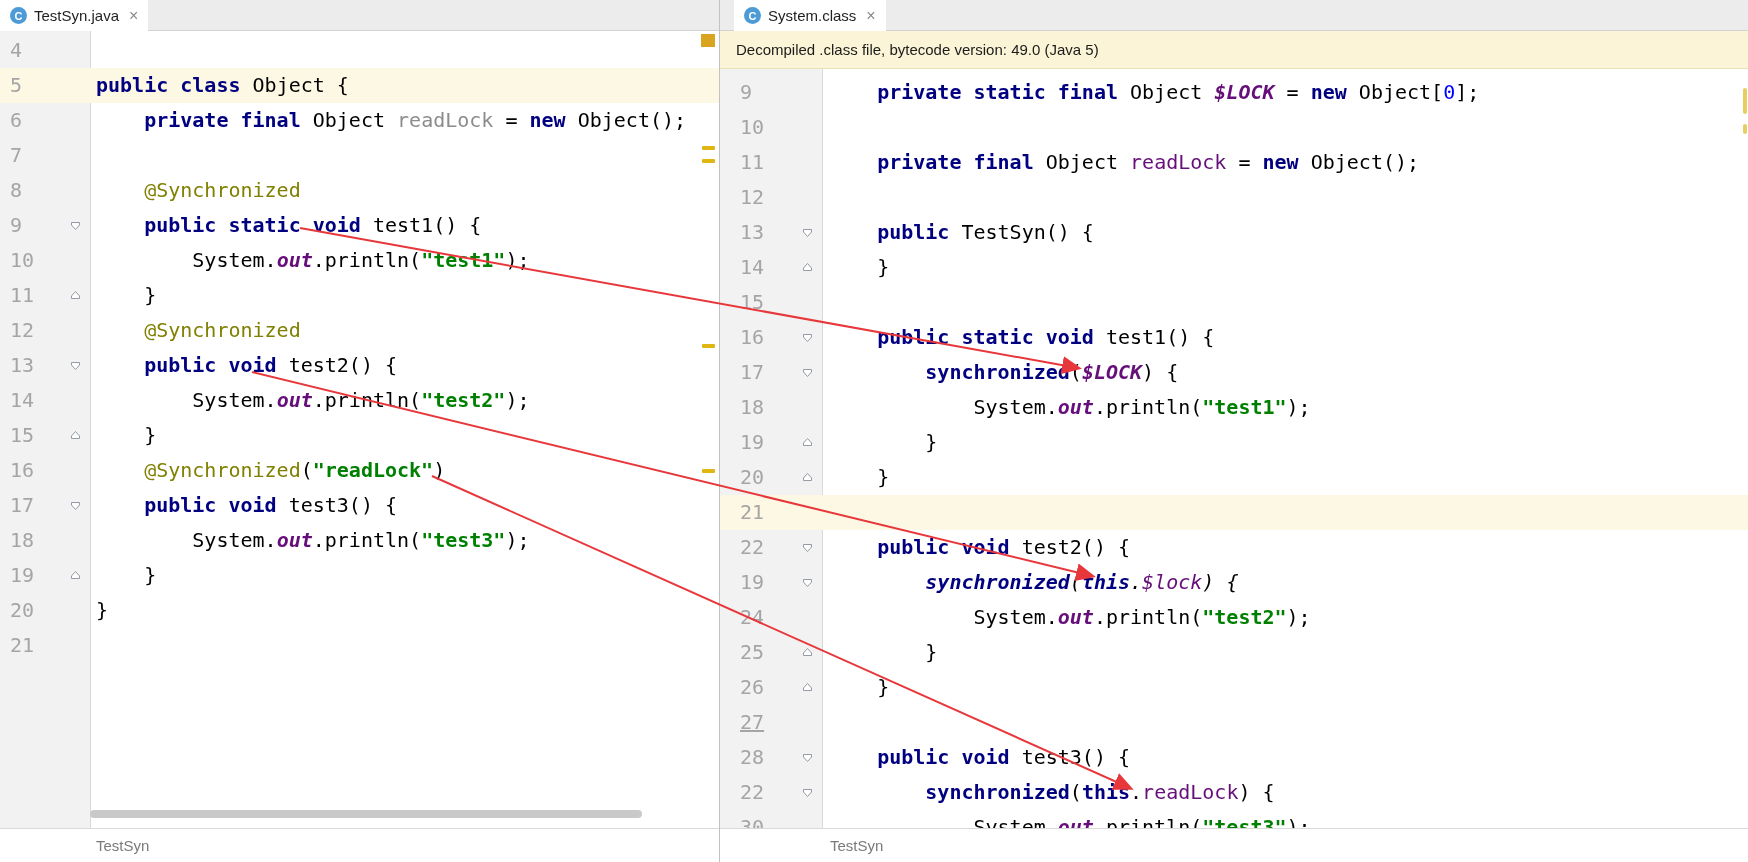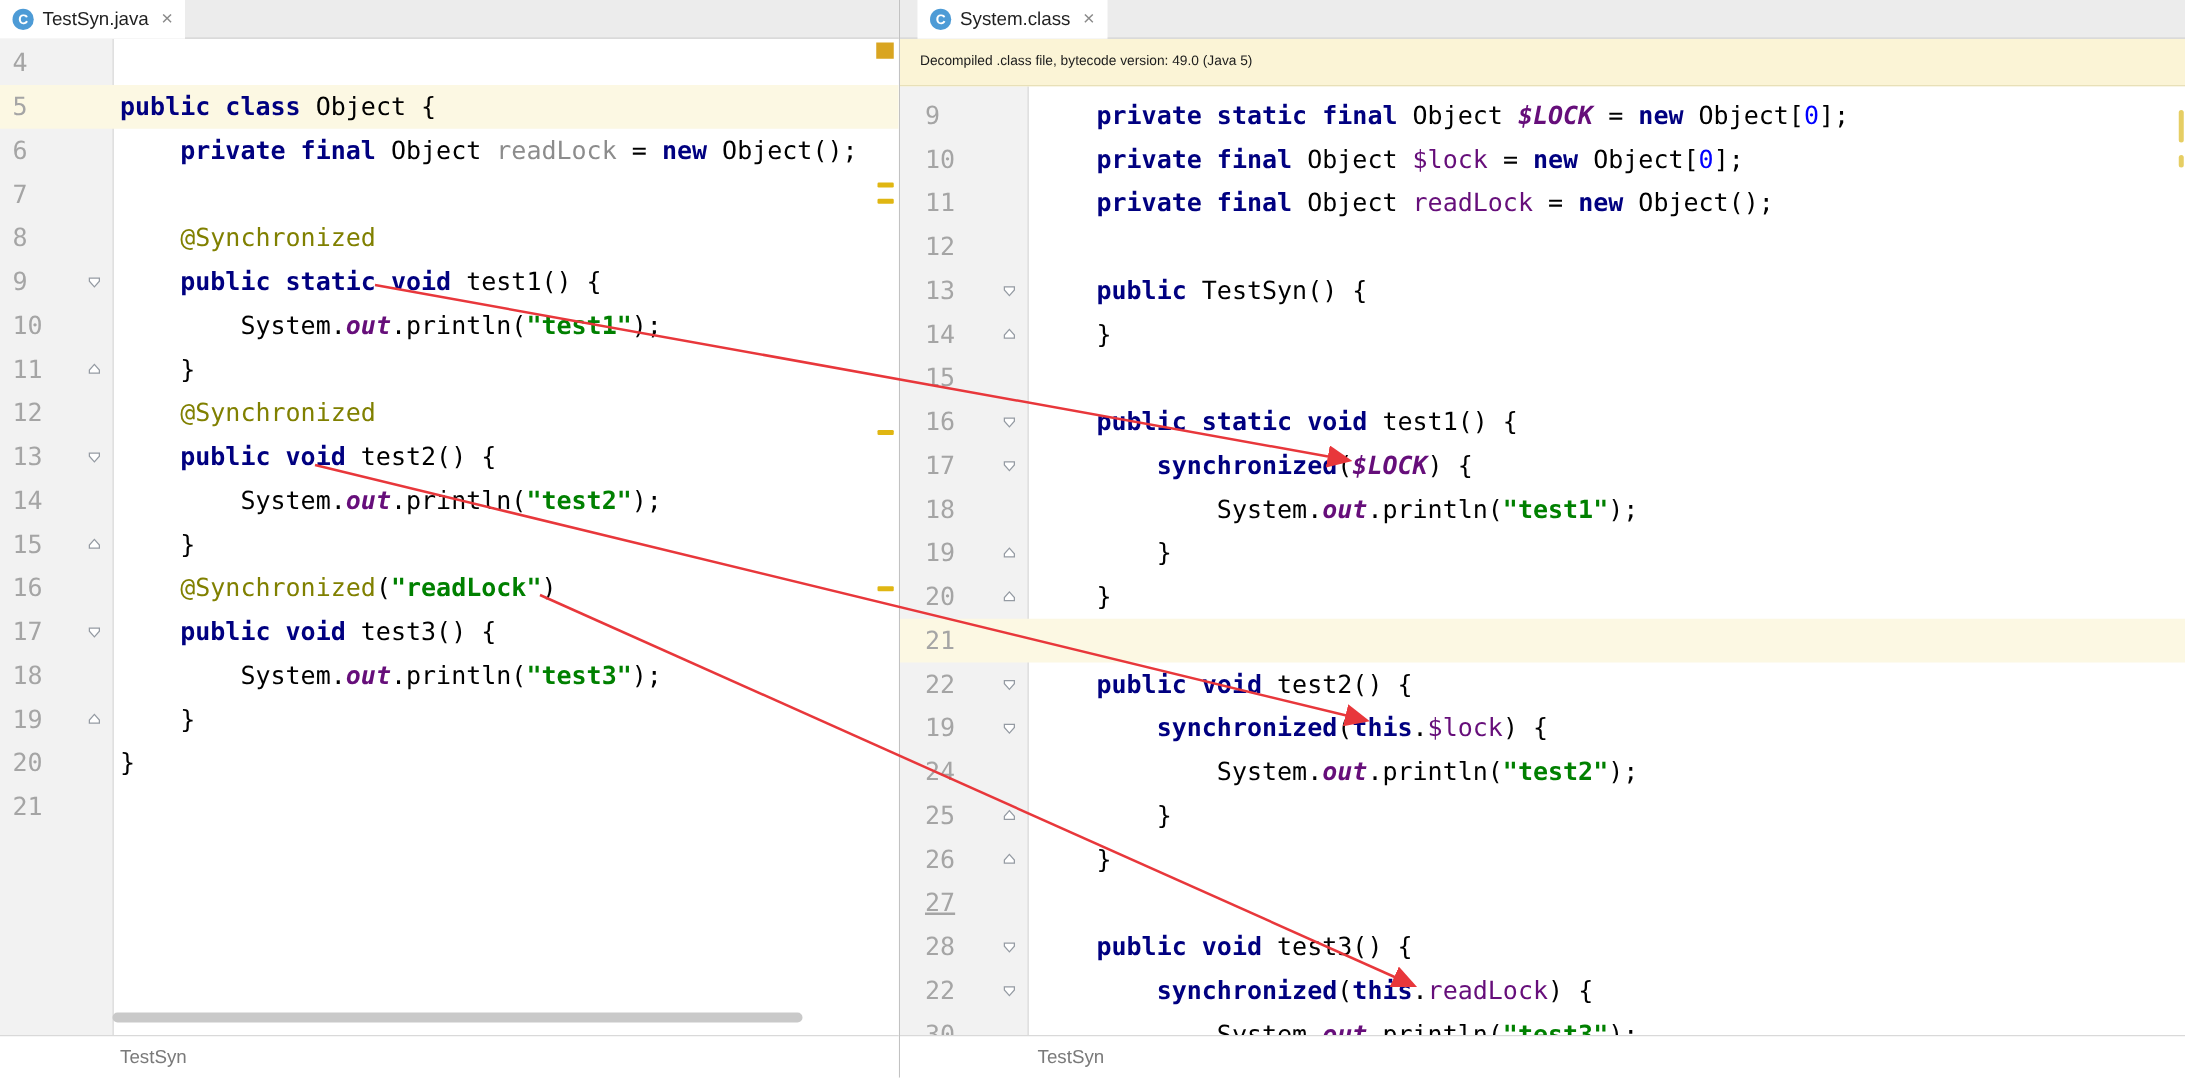--- a/index.html
+++ b/index.html
@@ -18,21 +18,21 @@
        font-size:15px;color:#1F1F1F;cursor:default;}
   .tab-label{white-space:nowrap;}
   .class-icon{width:17px;height:17px;border-radius:50%;background:#4D9BD6;color:#fff;
               font-size:11px;font-weight:bold;display:flex;align-items:center;justify-content:center;
               font-family:"Liberation Sans",sans-serif;flex:0 0 auto;}
   .tab-close{color:#8A8A8A;font-size:16px;margin-left:3px;line-height:1;}
 
   
   .banner{position:absolute;top:31px;left:0;right:0;height:37px;background:#FBF4D6;
           border-bottom:1px solid #E8E0B8;line-height:37px;padding-left:16px;
-          font-size:11px;color:#1B1B1B;z-index:4;}
+          font-size:15px;color:#1B1B1B;z-index:4;}
 
   
   .editor{position:absolute;left:0;right:0;background:#fff;overflow:hidden;}
   #left-editor{top:31px;bottom:34px;}
   #right-editor{top:69px;bottom:34px;}
   .gutter-bg{position:absolute;top:0;bottom:0;left:0;background:#F2F2F2;border-right:1px solid #D9D9D9;}
   #left-editor .gutter-bg{width:90px;}
   #right-editor .gutter-bg{width:102px;}
   .lines{position:absolute;left:0;right:0;}
   #left-editor .lines{top:2px;}
@@ -207,21 +207,20 @@
 
   <div class="editor" id="right-editor">
     <div class="gutter-bg"></div>
     <div class="lines" id="right-lines">
         <div class="code-line">
           <span class="ln" style="left: 20px;">9</span>
           <span class="code" style="left: 109px;"><span class="tk-kw">    private static final </span><span class="tk-plain">Object </span><span class="tk-sfield">$LOCK</span><span class="tk-plain"> = </span><span class="tk-kw">new </span><span class="tk-plain">Object[</span><span class="tk-num">0</span><span class="tk-plain">];</span></span>
         </div>
         <div class="code-line">
           <span class="ln" style="left: 20px;">10</span>
-          <span class="code" style="left: 109px;"><span class="tk-kw">    private final </span><span class="tk-plain">Object </span><span class="tk-field">$lock</span><span class="tk-plain"> = </span><span class="tk-kw">new </span><span class="tk-plain">Object[</span><span class="tk-num">0</span><span class="tk-plain">];</span></span>
         </div>
         <div class="code-line">
           <span class="ln" style="left: 20px;">11</span>
           <span class="code" style="left: 109px;"><span class="tk-kw">    private final </span><span class="tk-plain">Object </span><span class="tk-field">readLock</span><span class="tk-plain"> = </span><span class="tk-kw">new </span><span class="tk-plain">Object();</span></span>
         </div>
         <div class="code-line">
           <span class="ln" style="left: 20px;">12</span>
           <span class="code" style="left: 109px;"></span>
         </div>
         <div class="code-line">
@@ -283,21 +282,21 @@
           <svg width="11" height="11" class="fold" style="left: 82px;">
             <path d="M1.5,2.5 L9.5,2.5 L9.5,5 L5.5,9.5 L1.5,5 Z" fill="#ffffff" stroke="#959BA3"></path>
           </svg>
           <span class="code" style="left: 109px;"><span class="tk-kw">    public void </span><span class="tk-plain">test2() {</span></span>
         </div>
         <div class="code-line">
           <span class="ln" style="left: 20px;">19</span>
           <svg width="11" height="11" class="fold" style="left: 82px;">
             <path d="M1.5,2.5 L9.5,2.5 L9.5,5 L5.5,9.5 L1.5,5 Z" fill="#ffffff" stroke="#959BA3"></path>
           </svg>
-          <span class="code" style="left: 109px;"><span class="tk-kw">        synchronized</span><span class="tk-plain">(</span><span class="tk-kw">this</span><span class="tk-plain">.</span><span class="tk-field">$lock</span><span class="tk-plain">) {</span></span>
+          <span class="code" style="left: 109px; font-style: italic;"><span class="tk-kw">        synchronized</span><span class="tk-plain">(</span><span class="tk-kw">this</span><span class="tk-plain">.</span><span class="tk-field">$lock</span><span class="tk-plain">) {</span></span>
         </div>
         <div class="code-line">
           <span class="ln" style="left: 20px;">24</span>
           <span class="code" style="left: 109px;"><span class="tk-plain">            System.</span><span class="tk-sfield">out</span><span class="tk-plain">.println(</span><span class="tk-str">"test2"</span><span class="tk-plain">);</span></span>
         </div>
         <div class="code-line">
           <span class="ln" style="left: 20px;">25</span>
           <svg width="11" height="11" class="fold" style="left: 82px;">
             <path d="M1.5,8.5 L9.5,8.5 L9.5,6 L5.5,1.5 L1.5,6 Z" fill="#ffffff" stroke="#959BA3"></path>
           </svg>

